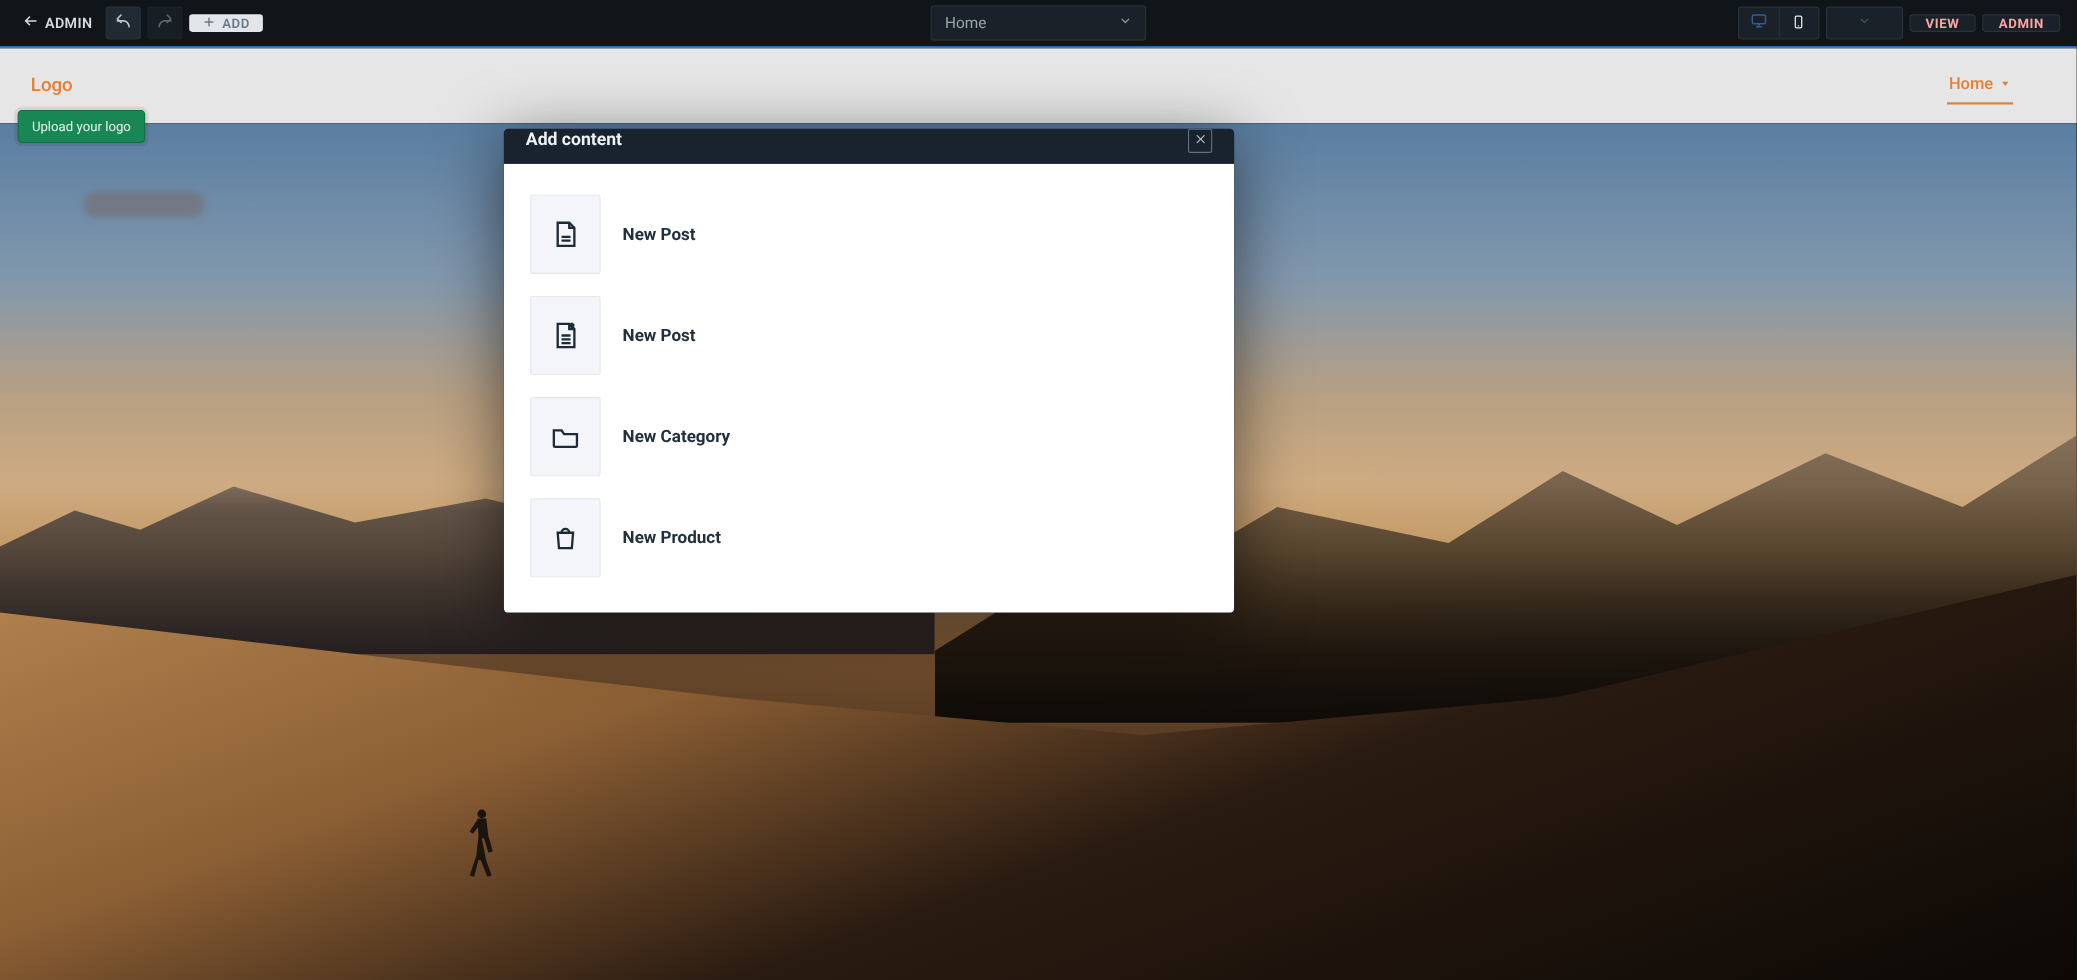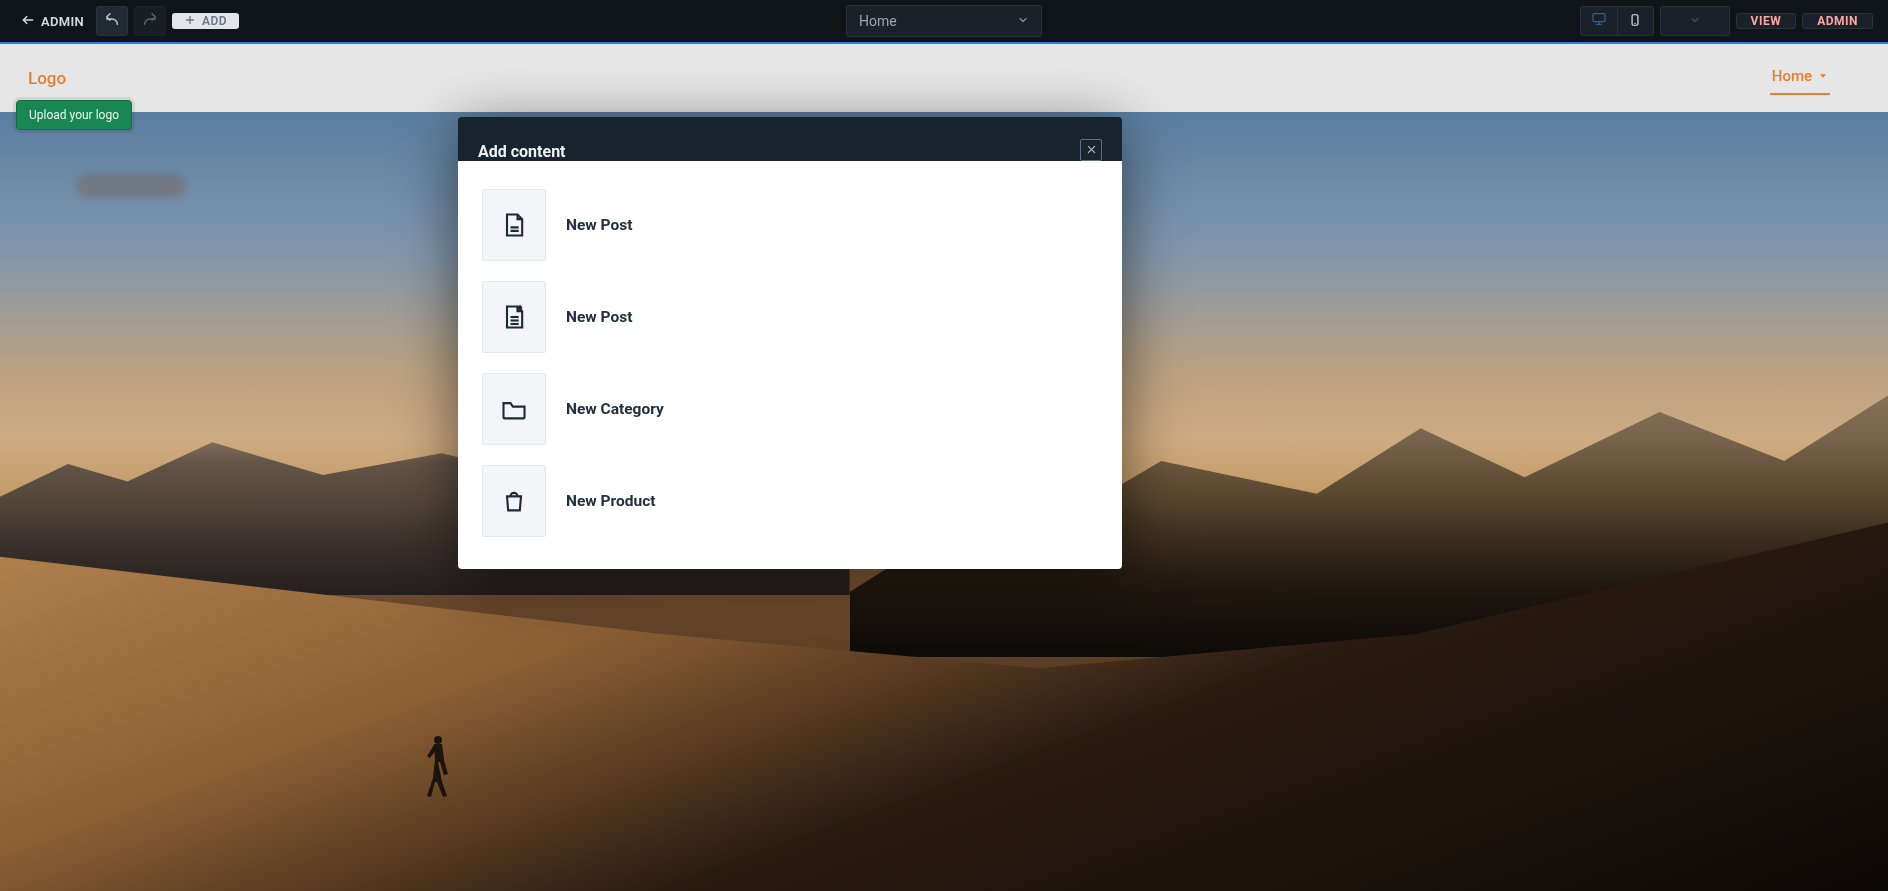--- a/index.html
+++ b/index.html
@@ -194,22 +194,22 @@
     left: 458px;
     top: 117px;
     width: 664px;
     background: #18232e;
     border-radius: 4px;
     box-shadow: 0 12px 60px rgba(0,0,0,.55);
     z-index: 10;
     overflow: hidden;
   }
   .modal-head {
-    height: 44px;
-    display:flex; align-items:flex-end; justify-content:space-between;
+    height: 32px;
+    display:flex; align-items:flex-start; justify-content:space-between;
     padding: 0 20px 0 20px;
     color: #eef2f6;
   }
   .modal-title { font-size: 16px; font-weight: 700; }
   .modal-close {
     width: 22px; height: 22px;
     border: 1px solid #61707f;
     color: #b4c0cc;
     display:flex; align-items:center; justify-content:center;
     font-size: 13px;

